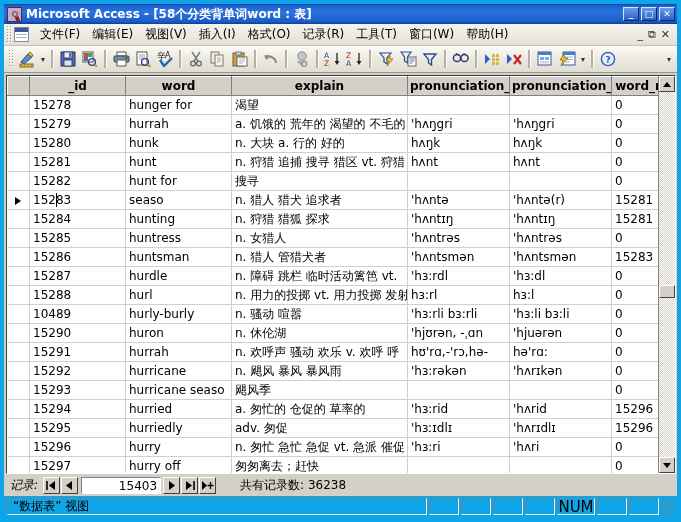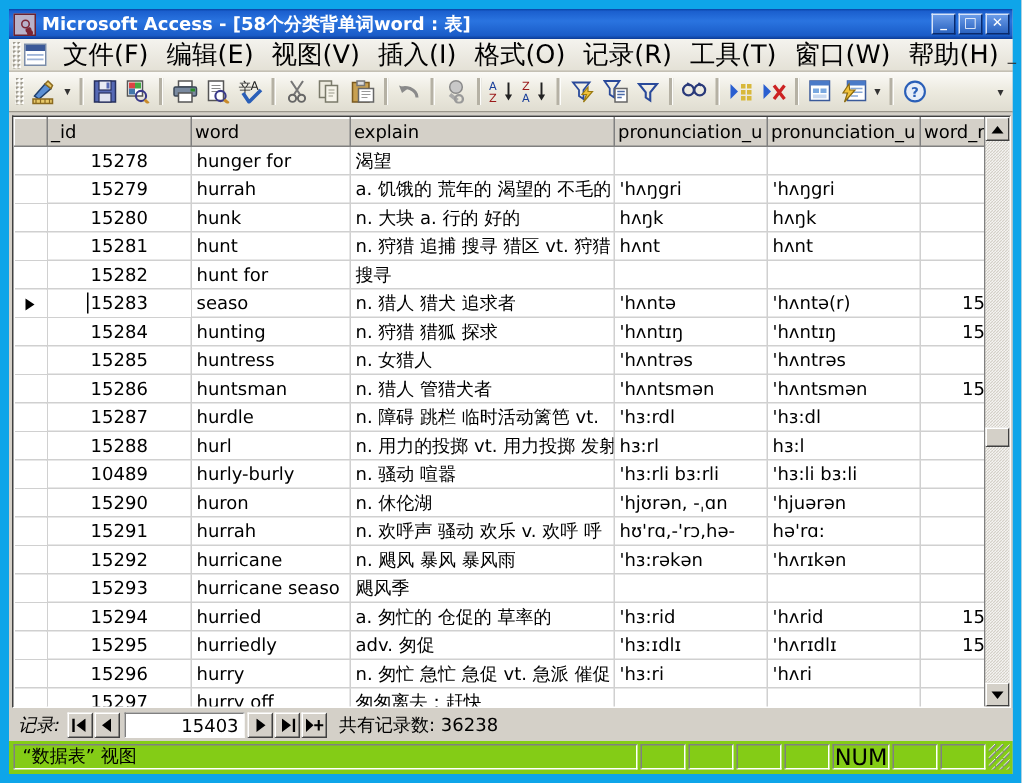--- a/index.html
+++ b/index.html
@@ -5,21 +5,21 @@
   html,body{margin:0;padding:0;}
   body{
     width:681px;height:522px;overflow:hidden;
     font-family:"Liberation Sans","DejaVu Sans",sans-serif;
     font-size:12px;
     background:#d4d0c8;
   }
   .app{
     width:681px;height:522px;box-sizing:border-box;
     background:#d4d0c8;
-    border:6px solid #0ea5e9;
+    border:4px solid #0ea5e9;
     display:flex;flex-direction:column;
     position:relative;
   }
 
   
   .titlebar{
     height:20px;flex:0 0 20px;
     background:linear-gradient(to bottom,#0a44a8 0%,#1b5fce 8%,#2a74e0 40%,#1a5cc8 88%,#0c3c96 100%);
     display:flex;align-items:center;
     padding:0 2px 0 3px;
@@ -81,21 +81,21 @@
   .doc-icon:before{
     content:"";position:absolute;left:0;top:0;right:0;height:4px;background:#3b5998;
   }
   .doc-icon:after{
     content:"";position:absolute;left:1px;top:6px;right:1px;bottom:1px;
     background:
       linear-gradient(to bottom,#9fb4d8 0 1px,transparent 1px 3px) ;
     background-size:100% 3px;
   }
   .menu-item{
-    padding:12px 6px;color:#000;font-size:17px;white-space:nowrap;
+    padding:12px 6px;color:#000;font-size:12px;white-space:nowrap;
     font-family:"DejaVu Sans","Liberation Sans",sans-serif;
   }
   .menu-spacer{flex:1 1 auto;}
   .mdi-btns{display:flex;align-items:center;gap:5px;padding-right:7px;color:#333;font-size:11px;}
   .mdi-btns span{font-family:"DejaVu Sans",sans-serif;}
 
   
   .toolbar{
     height:27px;flex:0 0 27px;
     background:linear-gradient(to bottom,#fbfaf7 0%,#eceadf 50%,#e0ddd1 100%);
@@ -149,23 +149,23 @@
     width:100%;
     font-size:12px;
     font-family:"DejaVu Sans","Liberation Sans",sans-serif;
   }
   table.grid th{
     background:#d4d0c8;
     border:1px solid #fff;
     border-right-color:#808080;
     border-bottom-color:#808080;
     height:19px;
-    font-weight:normal;
+    font-weight:bold;
     font-size:12px;
-    text-align:left;
+    text-align:center;
     padding:0 2px;
     box-sizing:border-box;
     overflow:hidden;white-space:nowrap;
   }
   table.grid th.sel-col{width:22px;padding:0;}
   table.grid td{
     border-right:1px solid #d0d0d0;
     border-bottom:1px solid #d0d0d0;
     height:19px;
     padding:0 3px;
@@ -182,21 +182,21 @@
     position:relative;
   }
   td.selcell .tri{
     display:inline-block;
     width:0;height:0;
     border-left:6px solid #000;
     border-top:4px solid transparent;
     border-bottom:4px solid transparent;
     vertical-align:middle;
   }
-  td.num{text-align:center;}
+  td.num{text-align:left;}
   td.cursorcell{position:relative;}
   td.cursorcell:before{
     content:"";position:absolute;left:26px;top:2px;bottom:2px;width:1px;background:#000;
   }
   .c-id{width:96px;}
   .c-word{width:106px;}
   .c-explain{width:176px;}
   .c-pron1{width:102px;}
   .c-pron2{width:102px;}
   .c-root{width:94px;}
@@ -259,30 +259,30 @@
     background:#fff;
     border:1px solid #808080;border-right-color:#fff;border-bottom-color:#fff;
     box-sizing:border-box;
     text-align:right;
     font-size:12px;
     padding:1px 3px 0 0;
     margin:0 2px;
     font-family:"DejaVu Sans","Liberation Sans",sans-serif;
   }
   .nav-total{
-    font-size:12px;margin-left:7px;white-space:nowrap;
+    font-size:12px;margin-left:23px;white-space:nowrap;
     font-family:"DejaVu Sans","Liberation Sans",sans-serif;
     text-align:center;
   }
 
   
   .statusbar{
     flex:0 0 22px;height:22px;
     display:flex;align-items:stretch;
-    background:#84cc16;
+    background:#0ea5e9;
     padding:2px 2px 3px 3px;
     box-sizing:border-box;
     gap:2px;
   }
   .sb-panel{
     border:1px solid #808080;
     border-right-color:#fff;border-bottom-color:#fff;
     box-sizing:border-box;
     display:flex;align-items:center;
     padding:0 5px;

